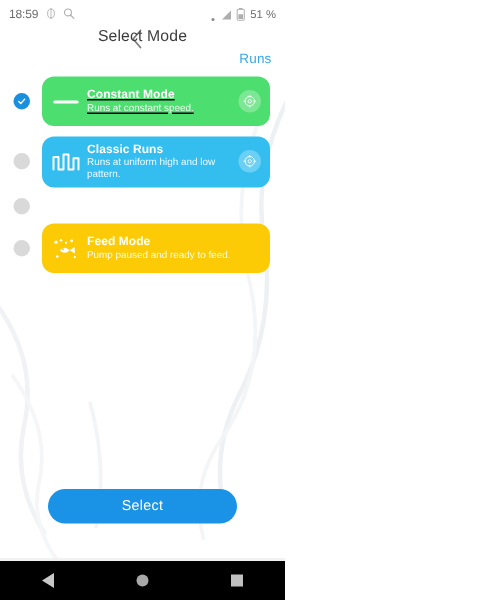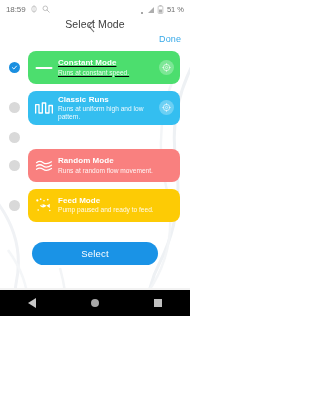--- a/index.html
+++ b/index.html
@@ -8,21 +8,21 @@
     width: 190px;
     height: 400px;
     overflow: hidden;
     font-family: "Liberation Sans", sans-serif;
     background: #ffffff;
   }
 
   #phone {
     position: relative;
     width: 190px;
-    height: 316px;
+    height: 400px;
     background: #ffffff;
     overflow: hidden;
   }
 
   
   .statusbar {
     position: relative;
     height: 18px;
     display: flex;
     align-items: center;
@@ -282,21 +282,21 @@
     </div>
   </div>
 
   <div class="header">
     <div class="back-btn">
       <svg width="9" height="14" viewBox="0 0 10 16">
         <polyline points="7.5,1.5 1.8,8 7.5,14.5" fill="none" stroke="#7a7a7a" stroke-width="1.3" stroke-linecap="round" stroke-linejoin="round"></polyline>
       </svg>
     </div>
     <div class="title">Select Mode</div>
-    <div class="done-btn">Done</div>
+    <div class="done-btn">Runs</div>
   </div>
 
   <div class="mode-list">
 
     <div class="mode-row">
       <div class="radio checked">
         <svg class="tick" width="7" height="7" viewBox="0 0 12 12">
           <polyline points="2.5,6.3 4.9,8.6 9.4,3.6" fill="none" stroke="#ffffff" stroke-width="1.6" stroke-linecap="round" stroke-linejoin="round"></polyline>
         </svg>
       </div>
@@ -353,41 +353,20 @@
         </div>
       </div>
     </div>
 
     <div class="mode-row">
       <div class="radio">
         
       </div>
     </div>
 
-    <div class="mode-row">
-      <div class="radio">
-        
-      </div>
-      <div class="card" style="background:#F9807F;">
-        <div class="card-icon">
-          <svg width="20" height="18" viewBox="0 0 24 20">
-            <g fill="none" stroke="#ffffff" stroke-width="1.5" stroke-linecap="round">
-              <path d="M 3 6 Q 7 3 11 6 Q 15 9 21 5"></path>
-              <path d="M 3 10 Q 7 7 11 10 Q 15 13 21 9"></path>
-              <path d="M 3 14 Q 7 11 11 14 Q 15 17 21 13"></path>
-            </g>
-          </svg>
-        </div>
-        <div class="card-text">
-          <div class="card-title">Random Mode</div>
-          <div class="card-desc">Runs at random flow movement.</div>
-        </div>
-
-      </div>
-    </div>
 
     <div class="mode-row">
       <div class="radio">
         
       </div>
       <div class="card" style="background:#FDCB05;">
         <div class="card-icon">
           <svg width="20" height="18" viewBox="0 0 24 20">
             <g fill="#ffffff">
               <path d="M 7 11 q 4 -4 8 0 q -4 4 -8 0 z"></path>

